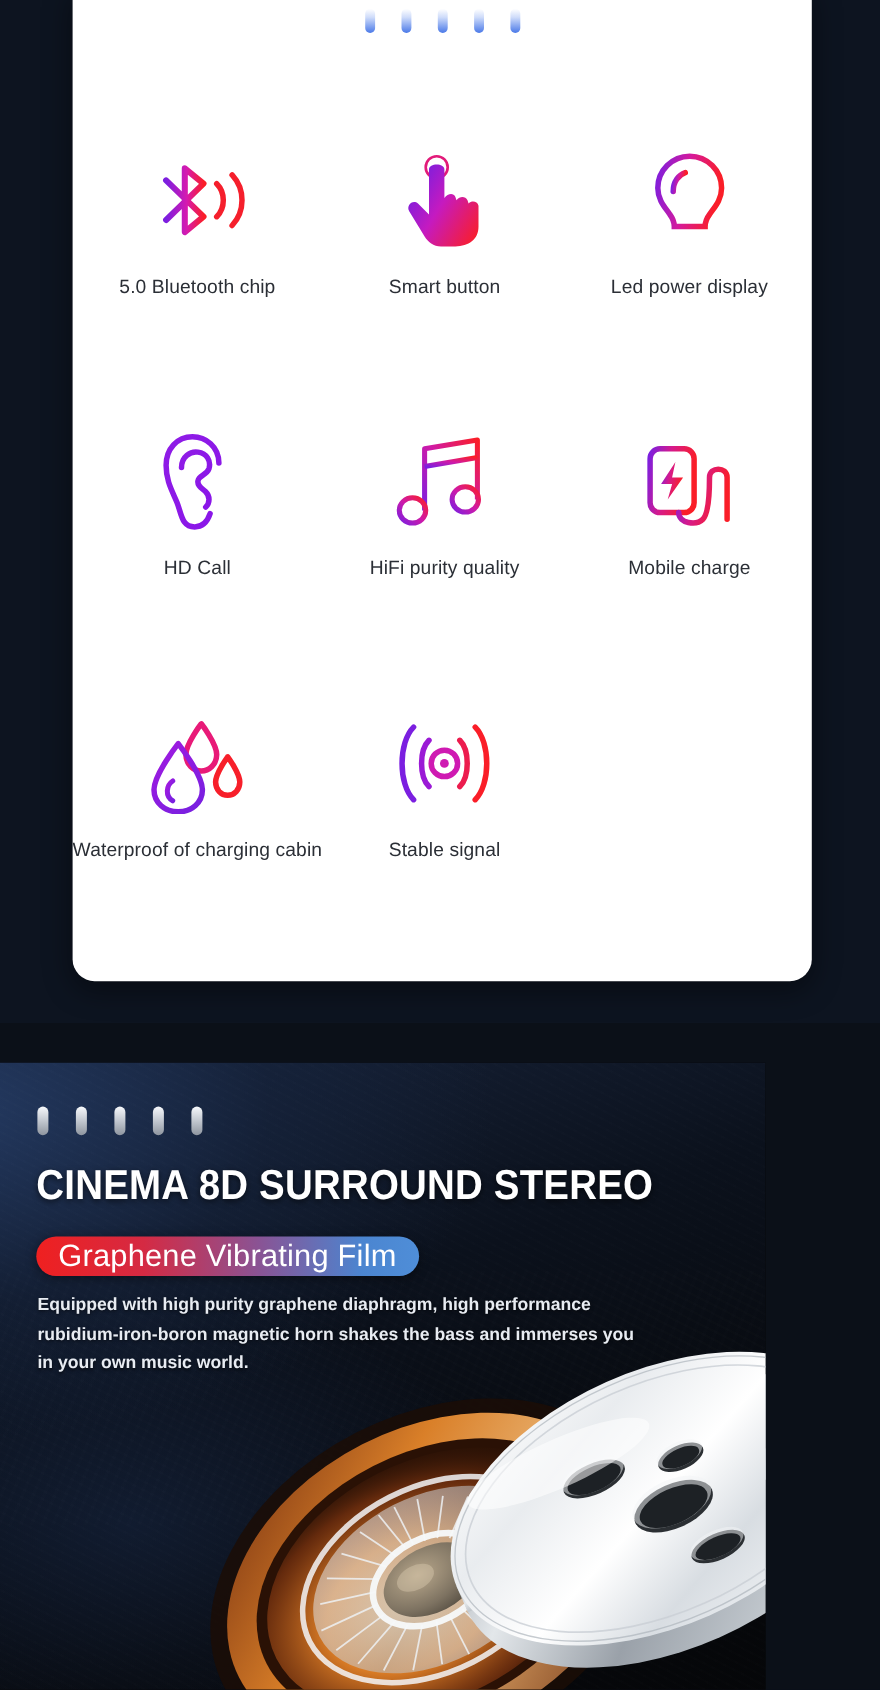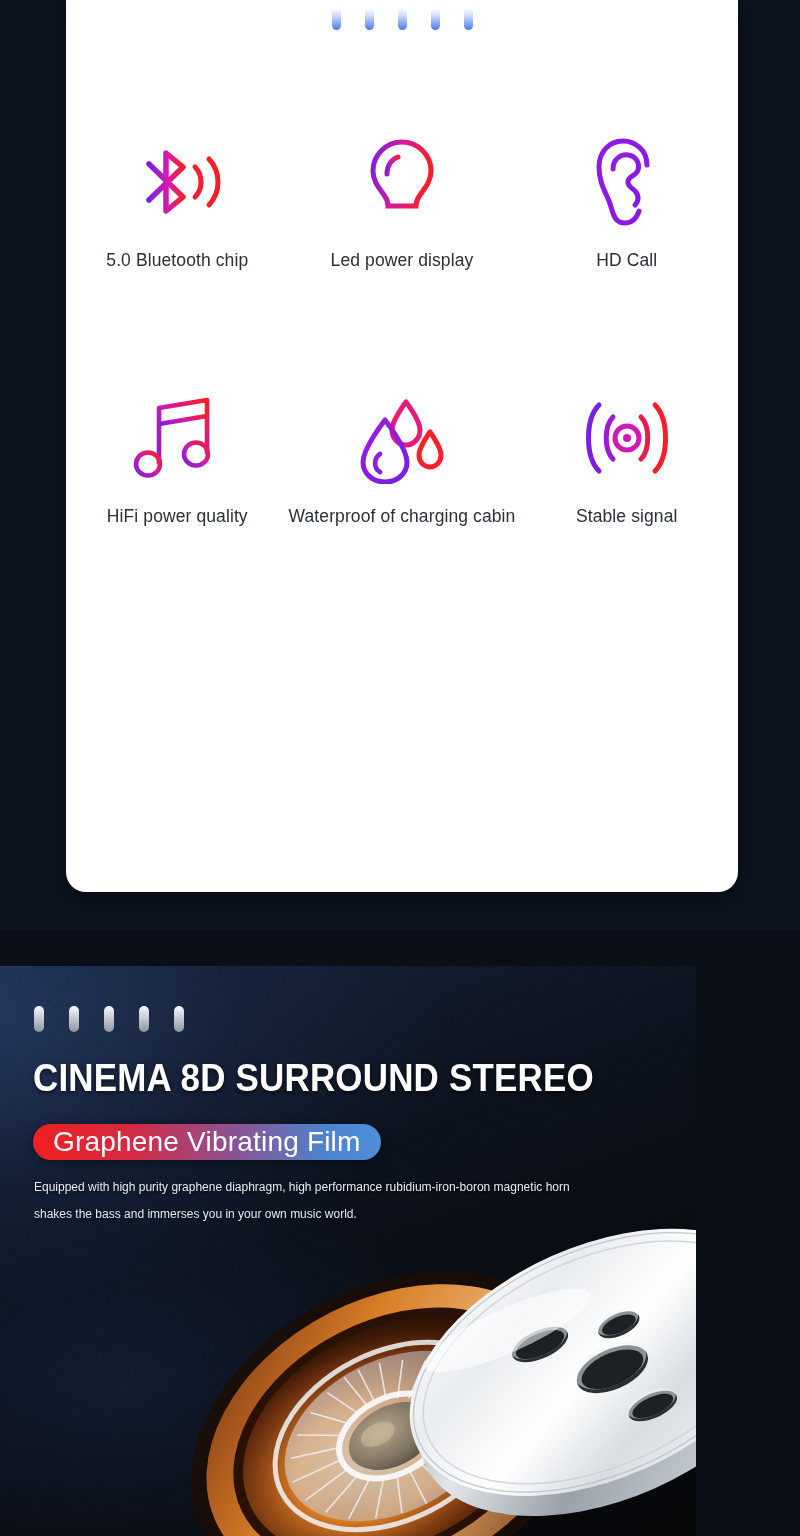--- a/index.html
+++ b/index.html
@@ -81,22 +81,23 @@
     position:absolute; left:33px; top:158px;
     height:36px; padding:0 20px; display:flex; align-items:center;
     border-radius:18px;
     background:linear-gradient(90deg,#ef2020 0%,#d52a43 28%,#8a5394 58%,#4b85d0 85%,#4f8ed8 100%);
     color:#fff; font-size:28px; letter-spacing:.2px;
     box-shadow:0 2px 10px rgba(0,0,0,.45);
     white-space:nowrap;
   }
   .cinema-body{
     position:absolute; left:34px; top:208px; width:560px;
-    color:#e8ecf2; font-size:12px; line-height:26.5px;
+    color:#e8ecf2; font-size:16px; line-height:26.5px;
     text-shadow:0 1px 3px rgba(0,0,0,.6);
+    font-weight:bold;
   }
   .cinema-body p{ margin:0; }
 
   
   .driver-art{ position:absolute; left:0; top:0; width:800px; height:606px; }
 </style>
 </head>
 <body>
 
 <div id="page">
@@ -125,20 +126,42 @@
               </linearGradient>
                 </defs>
               <path d="M24 25 L58 58 L41 72 L41 14 L58 28 L24 61" fill="none" stroke="url(#gBt)" stroke-width="5.5" stroke-linecap="round" stroke-linejoin="round"></path>
               <path d="M70 28 C78 36 78 50 70 58" fill="none" stroke="#f51f2c" stroke-width="5" stroke-linecap="round"></path>
               <path d="M84 20 C96 33 96 53 84 66" fill="none" stroke="#f51f2c" stroke-width="5" stroke-linecap="round"></path>
             </svg>
           </div>
           <div class="feature-label">5.0 Bluetooth chip</div>
         </div>
 
+        <div class="feature-cell">
+          <div class="feature-icon">
+            <svg width="100" height="92" viewBox="0 0 100 92">
+              <defs>
+                  <linearGradient id="gHand" x1="0" y1="0.2" x2="1" y2="0.9">
+                <stop offset="0" stop-color="#6f1fe2"></stop>
+                    <stop offset="0.45" stop-color="#c51ac0"></stop>
+                    <stop offset="1" stop-color="#fa1e28"></stop>
+              </linearGradient>
+                </defs>
+              <circle cx="43" cy="16" r="10" fill="none" stroke="#e21b7a" stroke-width="2.4"></circle>
+              <path d="M36 18 C36 12 50 12 50 18 L50 44
+                       C53 40 58 39 60 43 L61 46
+                       C64 42 69 42 71 46 L72 49
+                       C75 46 80 47 81 51
+                       L81 70 C81 82 72 88 60 88
+                       L47 88 C40 88 35 84 32 79
+                       L18 56 C15 51 21 45 26 49 L36 59 Z" fill="url(#gHand)"></path>
+            </svg>
+          </div>
+          <div class="feature-label">Smart button</div>
+        </div>
 
         <div class="feature-cell">
           <div class="feature-icon">
             <svg width="92" height="96" viewBox="0 0 92 96">
               <defs>
                   <linearGradient id="gBulb" x1="0" y1="0" x2="1" y2="0.2">
                 <stop offset="0" stop-color="#7b1fe0"></stop>
                     <stop offset="0.5" stop-color="#d51a9c"></stop>
                     <stop offset="1" stop-color="#fa1e28"></stop>
               </linearGradient>
@@ -181,23 +204,43 @@
                     <stop offset="0.5" stop-color="#cf1aa8"></stop>
                     <stop offset="1" stop-color="#fa1e28"></stop>
               </linearGradient>
                 </defs>
               <path d="M28 72 L28 16 L76 8 L76 62" fill="none" stroke="url(#gNote)" stroke-width="4.6" stroke-linejoin="round"></path>
               <line x1="28" y1="32" x2="76" y2="24" stroke="url(#gNote)" stroke-width="4.6"></line>
               <ellipse cx="17" cy="72" rx="12" ry="11.5" fill="none" stroke="url(#gNote)" stroke-width="4.6"></ellipse>
               <ellipse cx="65" cy="62" rx="12" ry="11.5" fill="none" stroke="url(#gNote)" stroke-width="4.6"></ellipse>
             </svg>
           </div>
-          <div class="feature-label">HiFi power quality</div>
-        </div>
-
+          <div class="feature-label">HiFi purity quality</div>
+        </div>
+
+        <div class="feature-cell">
+          <div class="feature-icon">
+            <svg width="100" height="92" viewBox="0 0 100 92">
+              <defs>
+                  <linearGradient id="gPb" x1="0" y1="0" x2="1" y2="0.3">
+                <stop offset="0" stop-color="#7b1fe0"></stop>
+                    <stop offset="0.45" stop-color="#d51a8c"></stop>
+                    <stop offset="1" stop-color="#fa1e28"></stop>
+              </linearGradient>
+                </defs>
+              <line x1="26" y1="6" x2="26" y2="16" stroke="url(#gPb)" stroke-width="4.6" stroke-linecap="round"></line>
+              <line x1="42" y1="6" x2="42" y2="16" stroke="url(#gPb)" stroke-width="4.6" stroke-linecap="round"></line>
+              <rect x="14" y="16" width="40" height="58" rx="9" fill="none" stroke="url(#gPb)" stroke-width="5"></rect>
+              <path d="M37 28 L24 48 L34 48 L30 62 L44 42 L34 42 Z" fill="url(#gPb)"></path>
+              <path d="M40 74 C40 84 56 86 62 80 C68 74 68 50 68 42
+                       C68 32 84 32 84 42 L84 80" fill="none" stroke="url(#gPb)" stroke-width="5" stroke-linecap="round"></path>
+            </svg>
+          </div>
+          <div class="feature-label">Mobile charge</div>
+        </div>
 
         <div class="feature-cell">
           <div class="feature-icon">
             <svg width="96" height="92" viewBox="0 0 96 92">
               <defs>
                 <linearGradient id="gDropBig" x1="0" y1="0" x2="0.7" y2="1">
                   <stop offset="0" stop-color="#a21ae0"></stop>
                     <stop offset="1" stop-color="#7b1fe0"></stop>
                 </linearGradient>
               </defs>

